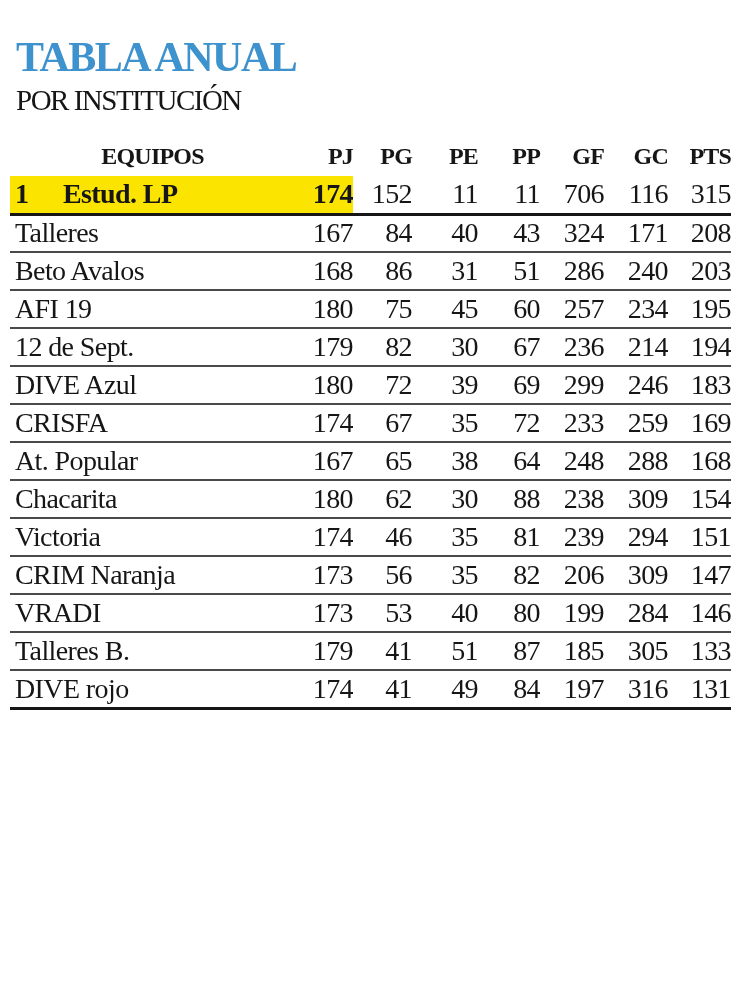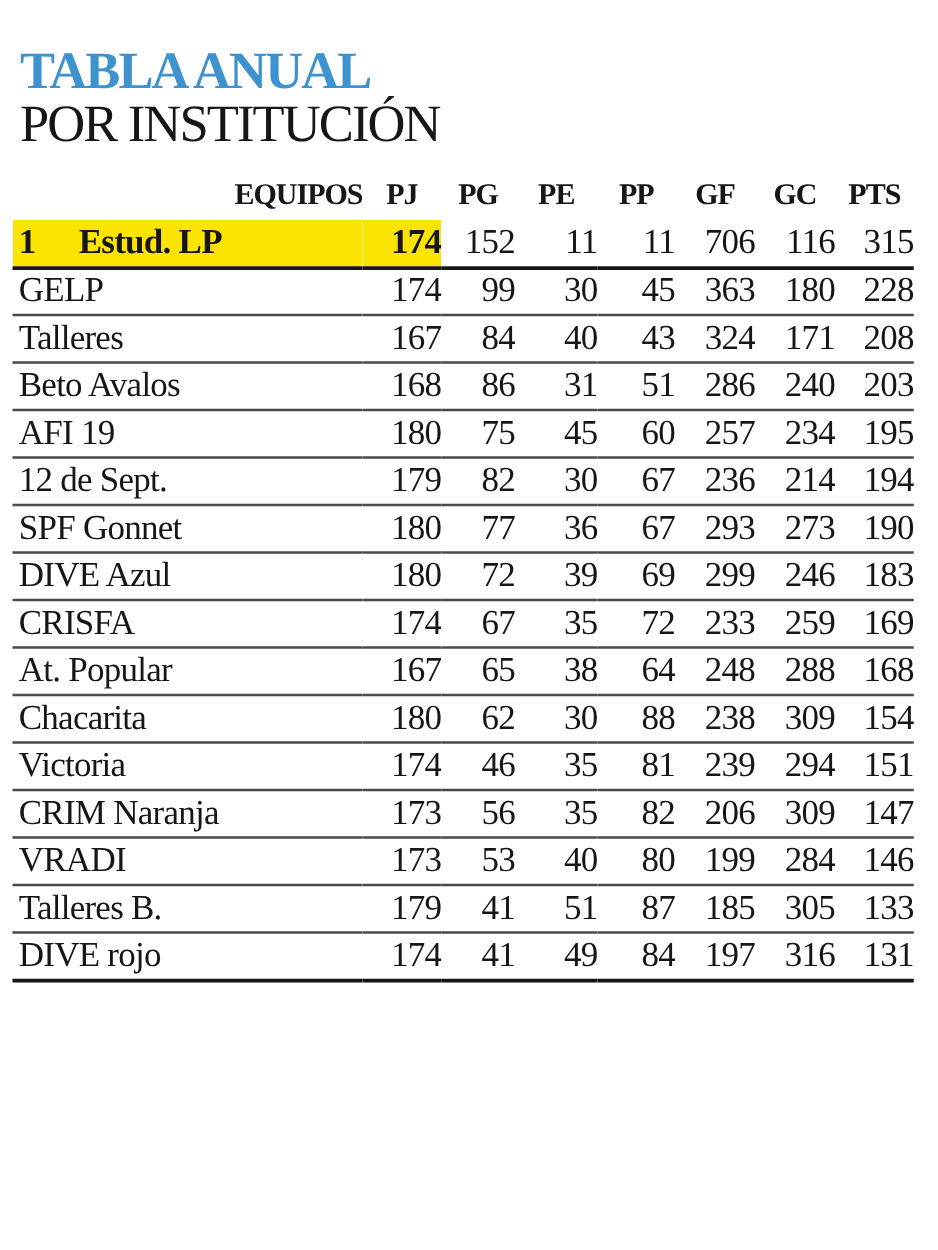--- a/index.html
+++ b/index.html
@@ -3,35 +3,35 @@
 <meta charset="utf-8">
 <style>
   :root { --accent:#3E92CD; --hl:#FBE400; --ink:#161616; --rule:#4a4a4a; }
   * { box-sizing:border-box; }
   html,body { margin:0; padding:0; background:#fff; }
   body { font-family:"Liberation Sans", sans-serif; color:var(--ink); }
   .canvas { position:relative; width:750px; height:1000px; background:#fff; overflow:hidden;font-family:Liberation Serif, serif; }
 
   .titles { padding:36px 0 0 16px; }
   .t1 { color:var(--accent); font-size:42px; font-weight:bold; letter-spacing:-1.5px; line-height:42px; }
-  .t2 { color:var(--ink); font-size:42px; font-weight:normal; letter-spacing:-1.5px; line-height:44px; }
+  .t2 { color:var(--ink); font-size:29px; font-weight:normal; letter-spacing:-1.5px; line-height:44px; }
 
   table.standings { border-collapse:collapse; table-layout:fixed; margin:20px 0 0 10px; width:721px; }
   col.c-team { width:280px; }
   col.c-pj  { width:63px; }
   col.c-pg  { width:59px; }
   col.c-pe  { width:66px; }
   col.c-pp  { width:62px; }
   col.c-gf  { width:64px; }
   col.c-gc  { width:64px; }
   col.c-pts { width:63px; }
 
-  th { font-size:24px; font-weight:bold; letter-spacing:-0.8px; text-align:center;
+  th { font-size:24px; font-weight:bold; letter-spacing:-0.8px; text-align:right;
        padding:0 0 6px 0; vertical-align:bottom; height:34px; white-space:nowrap; }
-  th.team { text-align:right; padding-left:5px; }
+  th.team { text-align:center; padding-left:5px; }
 
   tr.data-row { border-bottom:2px solid var(--rule); }
   tr.data-row.highlight { border-bottom:3px solid var(--ink); }
   tr.data-row:last-child { border-bottom:3px solid var(--ink); }
 
   td { font-size:28px; letter-spacing:-0.6px; text-align:right; padding:0;
        height:38px; white-space:nowrap; overflow:hidden; }
   td.team-cell { text-align:left; padding-left:5px; }
   .rank { display:inline-block; width:48px; text-align:left; }
   .rank:empty { display:none; }
@@ -79,32 +79,20 @@
       <td class="first-stat">174</td>
       <td>152</td>
       <td>11</td>
       <td>11</td>
       <td>706</td>
       <td>116</td>
       <td>315</td>
     </tr>
         <tr class="data-row">
       <td class="team-cell">
-        <span class="name">GELP</span>
-      </td>
-      <td class="first-stat">174</td>
-      <td>99</td>
-      <td>30</td>
-      <td>45</td>
-      <td>363</td>
-      <td>180</td>
-      <td>228</td>
-    </tr>
-        <tr class="data-row">
-      <td class="team-cell">
         <span class="name">Talleres</span>
       </td>
       <td class="first-stat">167</td>
       <td>84</td>
       <td>40</td>
       <td>43</td>
       <td>324</td>
       <td>171</td>
       <td>208</td>
     </tr>
@@ -139,32 +127,20 @@
       <td class="first-stat">179</td>
       <td>82</td>
       <td>30</td>
       <td>67</td>
       <td>236</td>
       <td>214</td>
       <td>194</td>
     </tr>
         <tr class="data-row">
       <td class="team-cell">
-        <span class="name">SPF Gonnet</span>
-      </td>
-      <td class="first-stat">180</td>
-      <td>77</td>
-      <td>36</td>
-      <td>67</td>
-      <td>293</td>
-      <td>273</td>
-      <td>190</td>
-    </tr>
-        <tr class="data-row">
-      <td class="team-cell">
         <span class="name">DIVE Azul</span>
       </td>
       <td class="first-stat">180</td>
       <td>72</td>
       <td>39</td>
       <td>69</td>
       <td>299</td>
       <td>246</td>
       <td>183</td>
     </tr>

